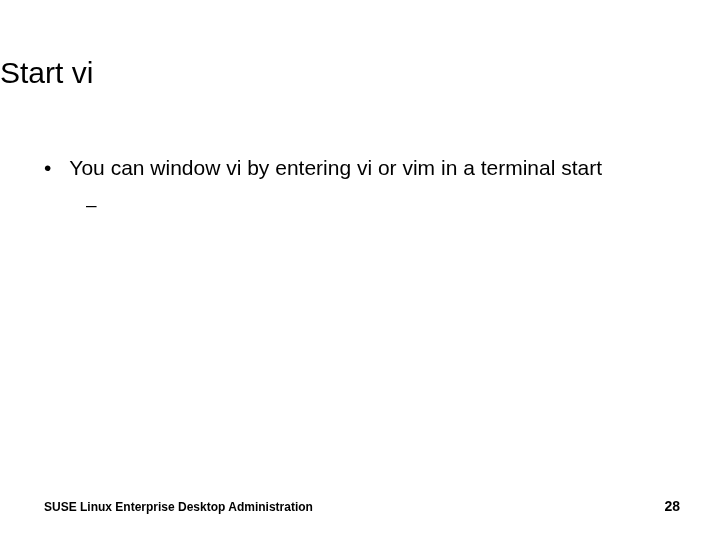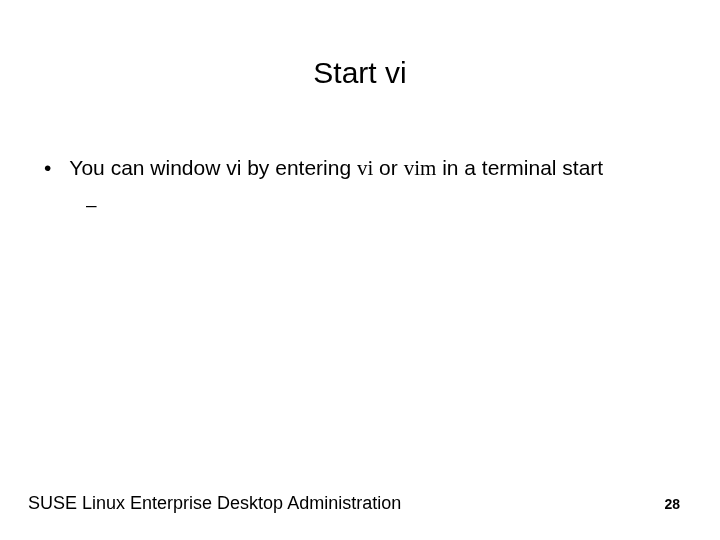--- a/index.html
+++ b/index.html
@@ -15,21 +15,21 @@
       color: #000000;
       position: relative;
       overflow: hidden;
     }
     .slide {
       width: 100%;
       height: 100%;
       position: relative;
     }
     .title {
-      text-align: center;
+      text-align: left;
       font-size: 30px;
       font-weight: normal;
       padding-top: 56px;
     }
     .content {
       padding-top: 64px;
       padding-left: 40px;
       padding-right: 40px;
     }
     .bullet-main {
@@ -40,21 +40,21 @@
     }
     .bullet-dot {
       margin-right: 18px;
       margin-left: 4px;
       line-height: 1.35;
     }
     .bullet-text {
       flex: 1;
     }
     .mono {
-      font-family: Liberation Serif, serif;
+      font-family: Liberation Sans, sans-serif;
     }
     .sub-bullet {
       font-size: 19px;
       margin-top: 12px;
       margin-left: 46px;
       display: flex;
       align-items: flex-start;
     }
     .dash {
       margin-right: 12px;
@@ -64,22 +64,23 @@
       bottom: 26px;
       left: 0;
       right: 0;
       padding-left: 28px;
       padding-right: 40px;
       display: flex;
       justify-content: space-between;
       align-items: baseline;
     }
     .footer-left {
-      font-size: 18px;
-      font-weight: normal;
+      font-size: 12px;
+      font-weight: bold;
+      margin-left: 16px;
     }
     .footer-right {
       font-size: 14px;
       font-weight: bold;
     }
   </style>
 </head>
 <body>
 
 <div class="slide">

